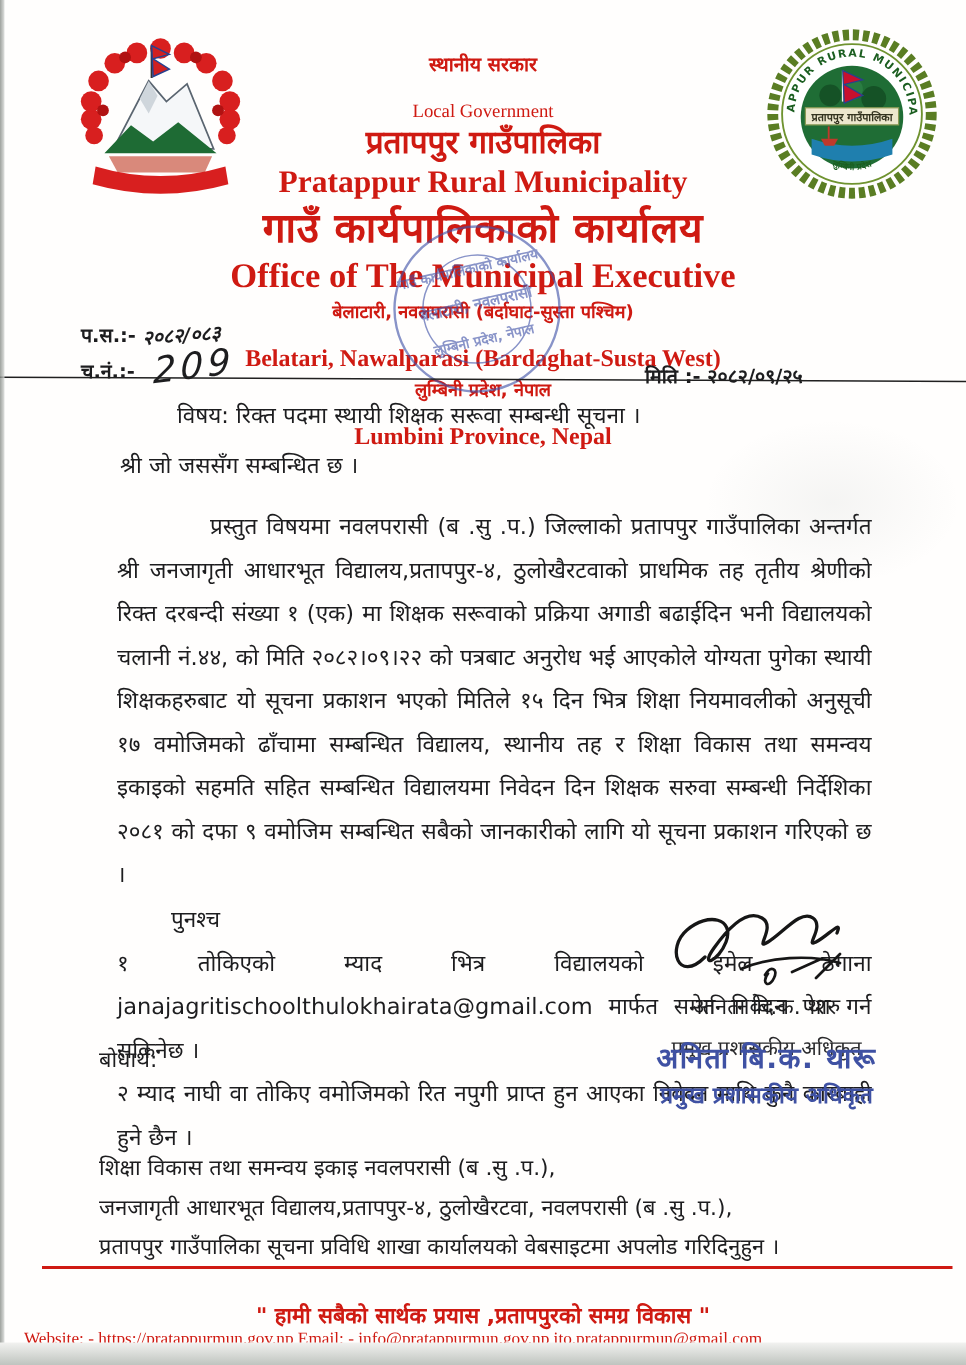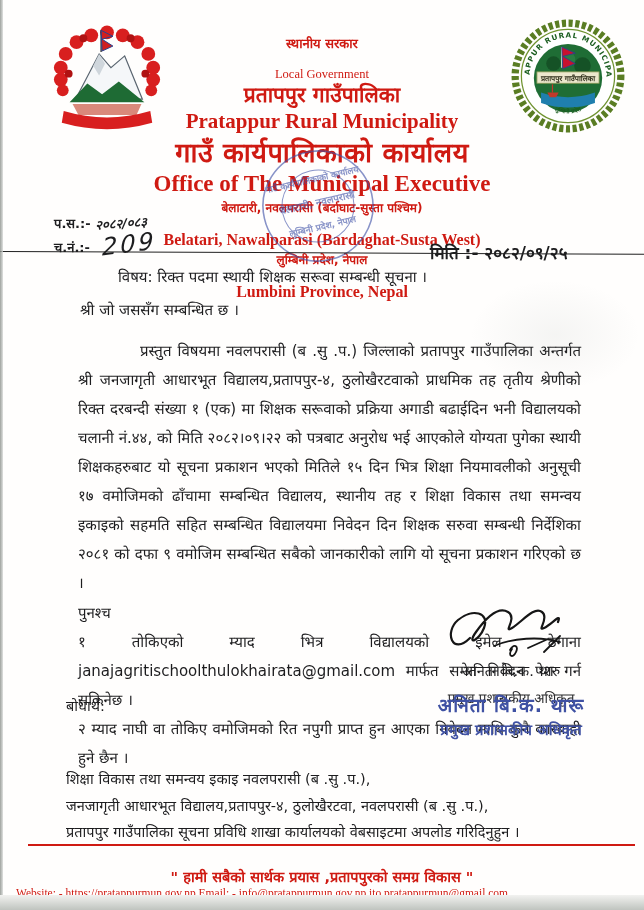--- a/index.html
+++ b/index.html
@@ -31,31 +31,31 @@
   .h-addr-en{font-size:16px;font-weight:bold;}
   .office-stamp{position:absolute;left:256px;top:146px;width:124px;height:120px;
     opacity:.62;transform:rotate(-13deg);}
 
   
   .refs{position:absolute;left:54px;top:214px;font-size:13px;font-weight:bold;}
   .ref-line{margin-bottom:3px;}
   .hand-sm{display:inline-block;font-style:italic;transform:rotate(-4deg);font-weight:bold;}
   .hand-lg{display:inline-block;font-style:italic;font-size:24px;font-weight:500;
     letter-spacing:3px;transform:rotate(-7deg) skewX(-8deg);margin-left:8px;line-height:18px;}
-  .date-line{position:absolute;left:430px;top:241px;font-size:17px;font-weight:bold;}
+  .date-line{position:absolute;left:430px;top:241px;font-size:13px;font-weight:bold;}
   .rule{position:absolute;left:0;top:251px;width:644px;border-top:1.7px solid #202020;
     transform:rotate(.25deg);transform-origin:left center;}
 
   
   .subject{position:absolute;left:0;top:266px;width:545px;text-align:center;font-size:15px;}
   .salutation{position:absolute;left:80px;top:299px;font-size:15px;}
   .body-block{position:absolute;left:78px;top:337px;width:503px;font-size:15px;
     line-height:29px;text-align:justify;}
   .para{margin:0;text-indent:62px;}
-  .ps{margin-top:1px;}
+  .ps{margin-top:1px;margin-left:36px;}
 
   
   .sig-block{position:absolute;left:392px;top:604px;width:238px;text-align:center;}
   .sig-svg{display:block;margin:0 auto 0 auto;}
   .sig-name{font-size:14.5px;margin-top:-2px;}
   .sig-title-black{font-size:13.5px;margin-top:9px;color:#2a2a2c;}
   .stamp-name{font-size:19px;font-weight:bold;color:var(--stamp-blue);margin-top:-15px;letter-spacing:1px;text-align:center;}
   .stamp-title{font-size:15px;font-weight:bold;color:var(--stamp-blue);margin-top:1px;}
 
   

